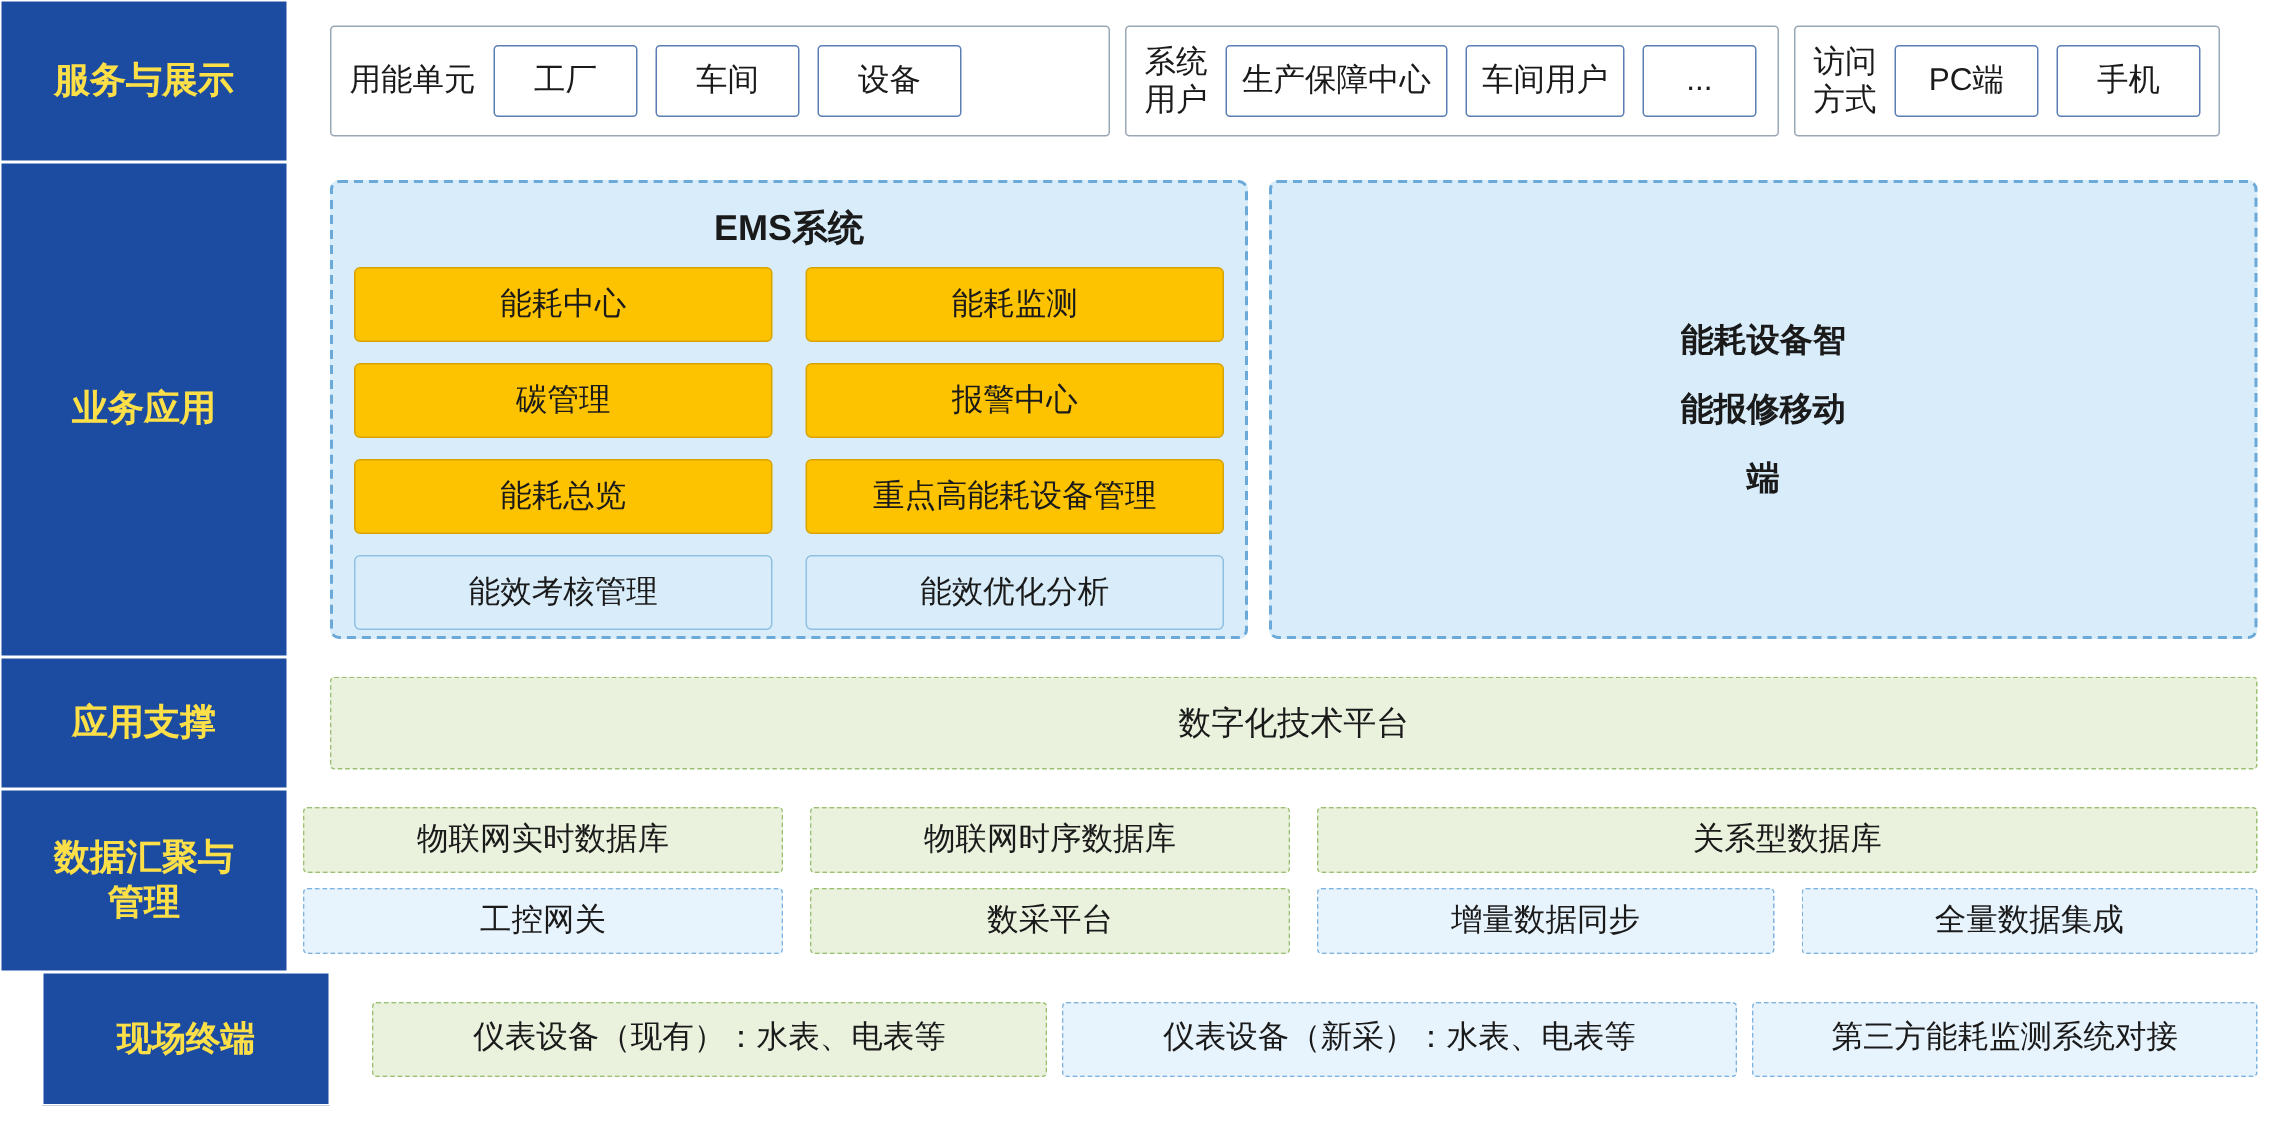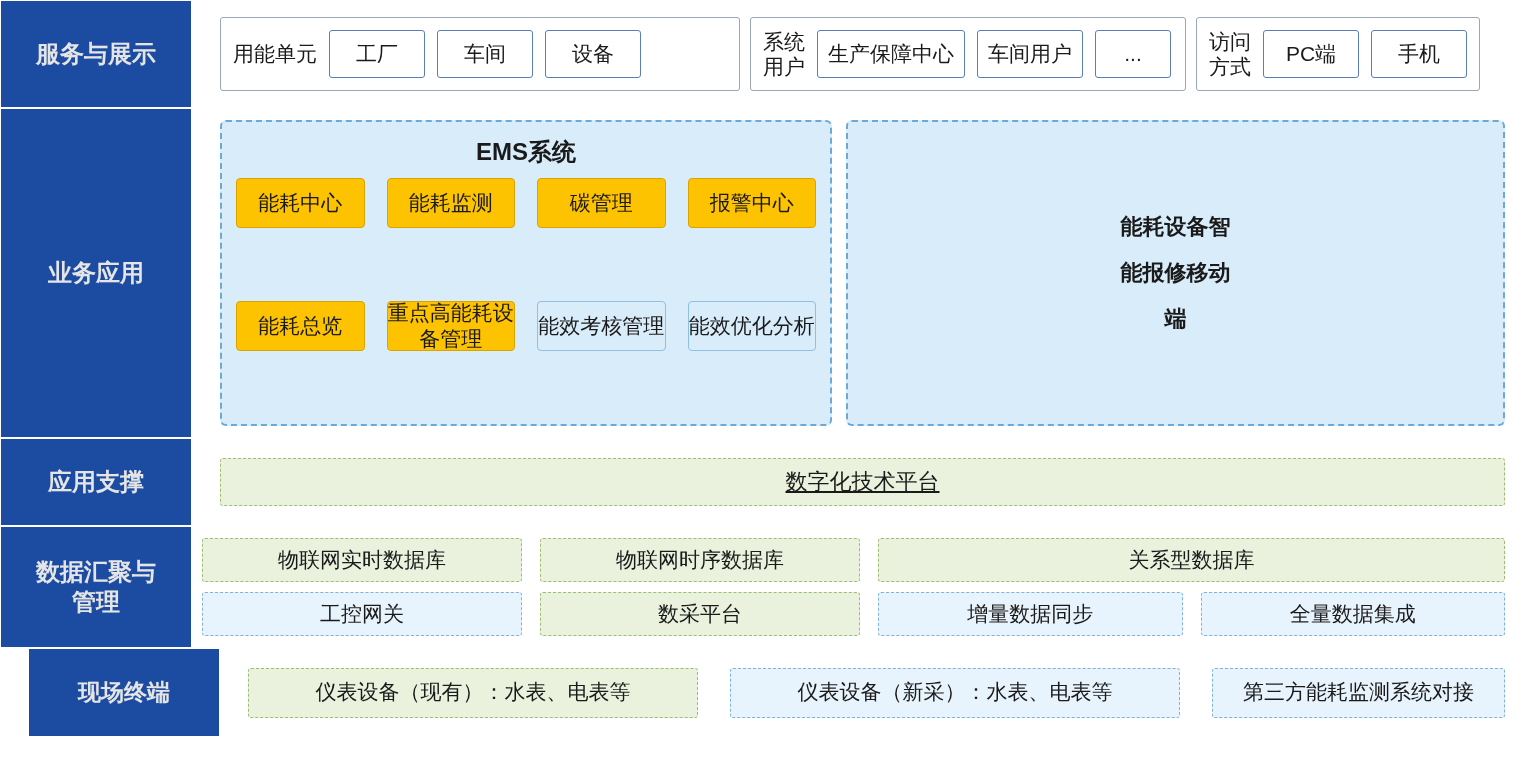--- a/index.html
+++ b/index.html
@@ -24,21 +24,21 @@
   .row {
     display: flex;
     align-items: stretch;
     width: 1521px;
     box-sizing: border-box;
   }
   .layer-label {
     width: 192px;
     min-width: 192px;
     background: #1c4ca1;
-    color: #e5e5e5;
+    color: #fde047;
     font-size: 24px;
     font-weight: 700;
     display: flex;
     align-items: center;
     justify-content: center;
     text-align: center;
     line-height: 1.25;
     box-sizing: border-box;
     border: 1px solid #ffffff;
   }
@@ -154,21 +154,21 @@
     padding: 14px;
   }
   #panel-mobile .mobile-text {
     font-size: 22px;
     font-weight: 700;
     text-align: center;
     line-height: 2.1;
   }
   .ems-grid {
     display: grid;
-    grid-template-columns: 1fr 1fr 1fr 1fr;
+    grid-template-columns: 1fr 1fr;
     gap: 14px 22px;
     flex: 1;
   }
   .ems-grid .box {
     height: 50px;
     font-size: 21px;
   }
   .col-3d {
     display: flex;
     flex-direction: column;
@@ -183,23 +183,22 @@
 
   
   #row-support {
     height: 88px;
   }
   #row-support .layer-body {
     padding: 10px 16px 10px 28px;
   }
   #support-platform {
     width: 100%;
-    height: 48px;
+    height: 62px;
     font-size: 22px;
-    text-decoration: underline;
   }
 
   
   #row-data {
     height: 122px;
   }
   #row-data .layer-body {
     padding: 8px 16px 8px 10px;
     flex-direction: column;
     gap: 10px;
@@ -226,21 +225,21 @@
   
   #row-field {
     height: 89px;
     padding-left: 28px;
   }
   #row-field .layer-label {
     font-size: 23px;
   }
   #row-field .layer-body {
     padding: 10px 16px 10px 28px;
-    gap: 32px;
+    gap: 10px;
   }
   #row-field .box {
     height: 50px;
     font-size: 21px;
   }
   #meter-existing { flex: 0 0 450px; }
   #meter-new { flex: 0 0 450px; }
   #third-party { flex: 1; }
 </style>
 </head>

